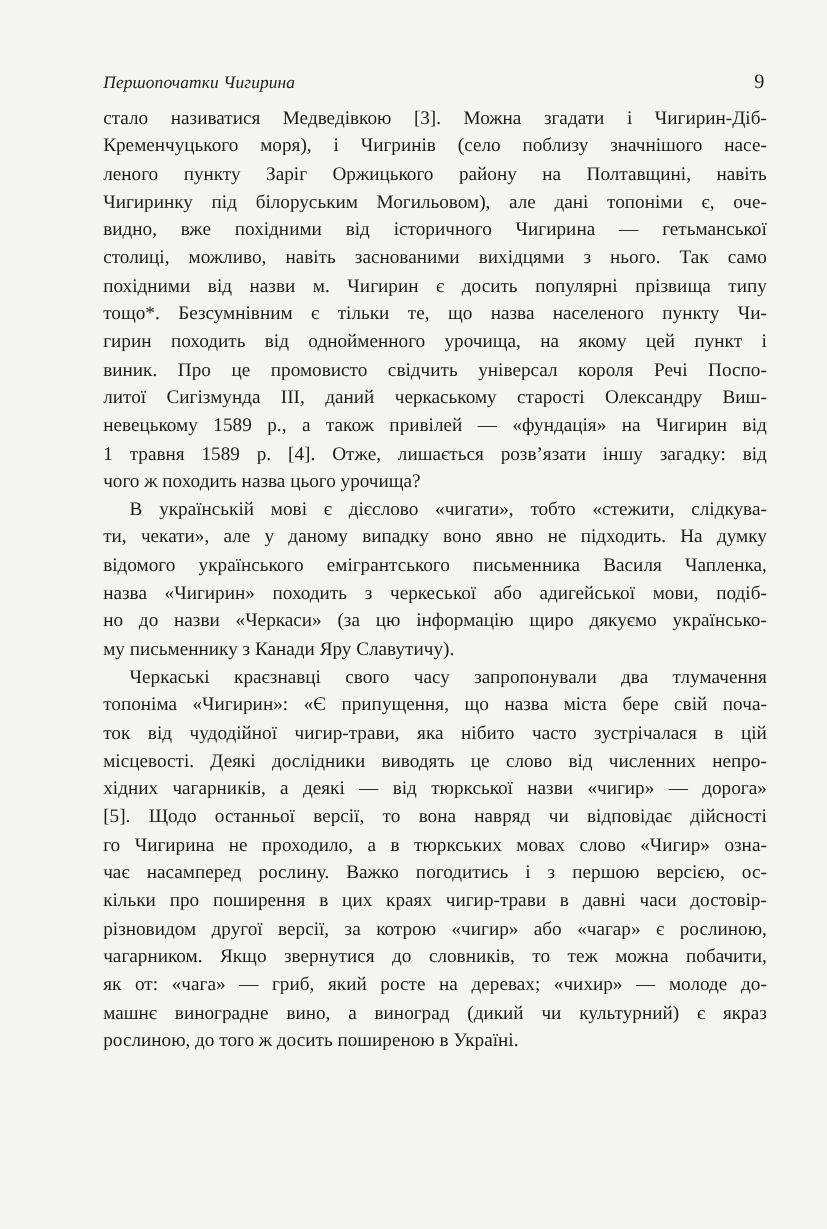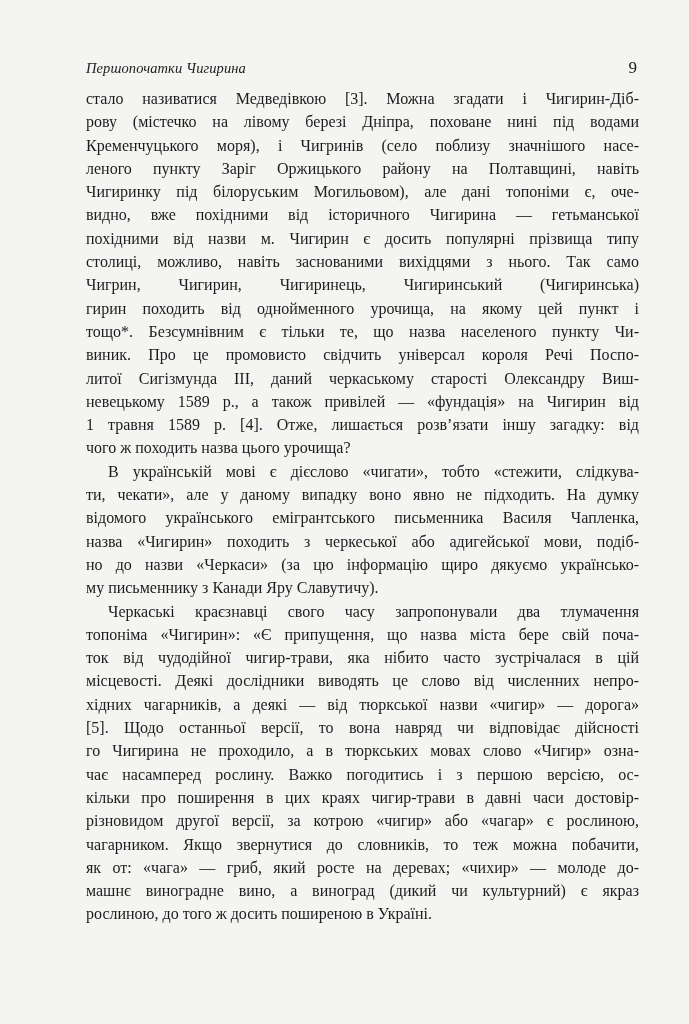--- a/index.html
+++ b/index.html
@@ -68,30 +68,28 @@
 
 <div class="page">
   <div class="running-head">
     <span class="title">Першопочатки Чигирина</span>
     <span class="page-number">9</span>
   </div>
 
   <div class="body-text" id="body-text">
       <p class="para">
         <span class="line">стало називатися Медведівкою [3]. Можна згадати і Чигирин-Діб-</span>
-        <span class="line">рову (містечко на лівому березі Дніпра, поховане нині під водами</span>
         <span class="line">Кременчуцького моря), і Чигринів (село поблизу значнішого насе-</span>
         <span class="line">леного пункту Заріг Оржицького району на Полтавщині, навіть</span>
         <span class="line">Чигиринку під білоруським Могильовом), але дані топоніми є, оче-</span>
         <span class="line">видно, вже похідними від історичного Чигирина — гетьманської</span>
+        <span class="line">столиці, можливо, навіть заснованими вихідцями з нього. Так само</span>
         <span class="line">похідними від назви м. Чигирин є досить популярні прізвища типу</span>
-        <span class="line">столиці, можливо, навіть заснованими вихідцями з нього. Так само</span>
-        <span class="line">Чигрин, Чигирин, Чигиринець, Чигиринський (Чигиринська)</span>
+        <span class="line">тощо*. Безсумнівним є тільки те, що назва населеного пункту Чи-</span>
         <span class="line">гирин походить від однойменного урочища, на якому цей пункт і</span>
-        <span class="line">тощо*. Безсумнівним є тільки те, що назва населеного пункту Чи-</span>
         <span class="line">виник. Про це промовисто свідчить універсал короля Речі Поспо-</span>
         <span class="line">литої Сигізмунда III, даний черкаському старості Олександру Виш-</span>
         <span class="line">невецькому 1589 р., а також привілей — «фундація» на Чигирин від</span>
         <span class="line">1 травня 1589 р. [4]. Отже, лишається розв’язати іншу загадку: від</span>
         <span class="line last">чого ж походить назва цього урочища?</span>
       </p>
       <p class="para">
         <span class="line indent">В українській мові є дієслово «чигати», тобто «стежити, слідкува-</span>
         <span class="line">ти, чекати», але у даному випадку воно явно не підходить. На думку</span>
         <span class="line">відомого українського емігрантського письменника Василя Чапленка,</span>

